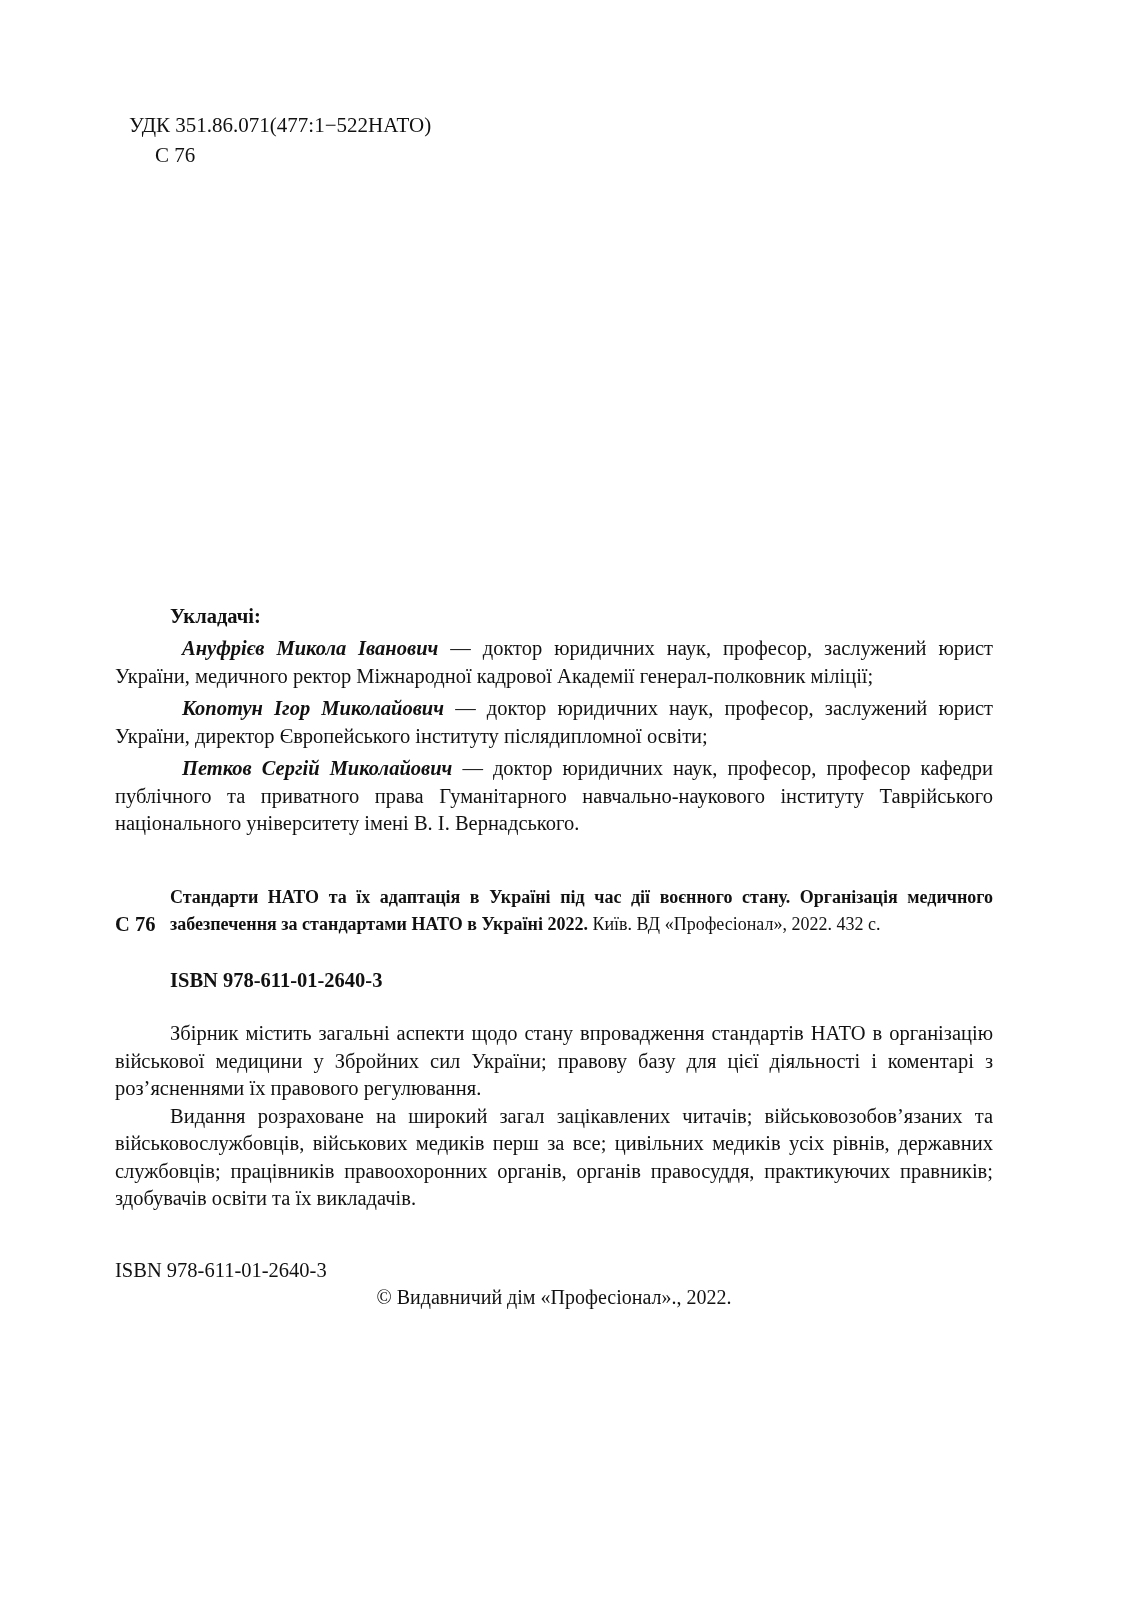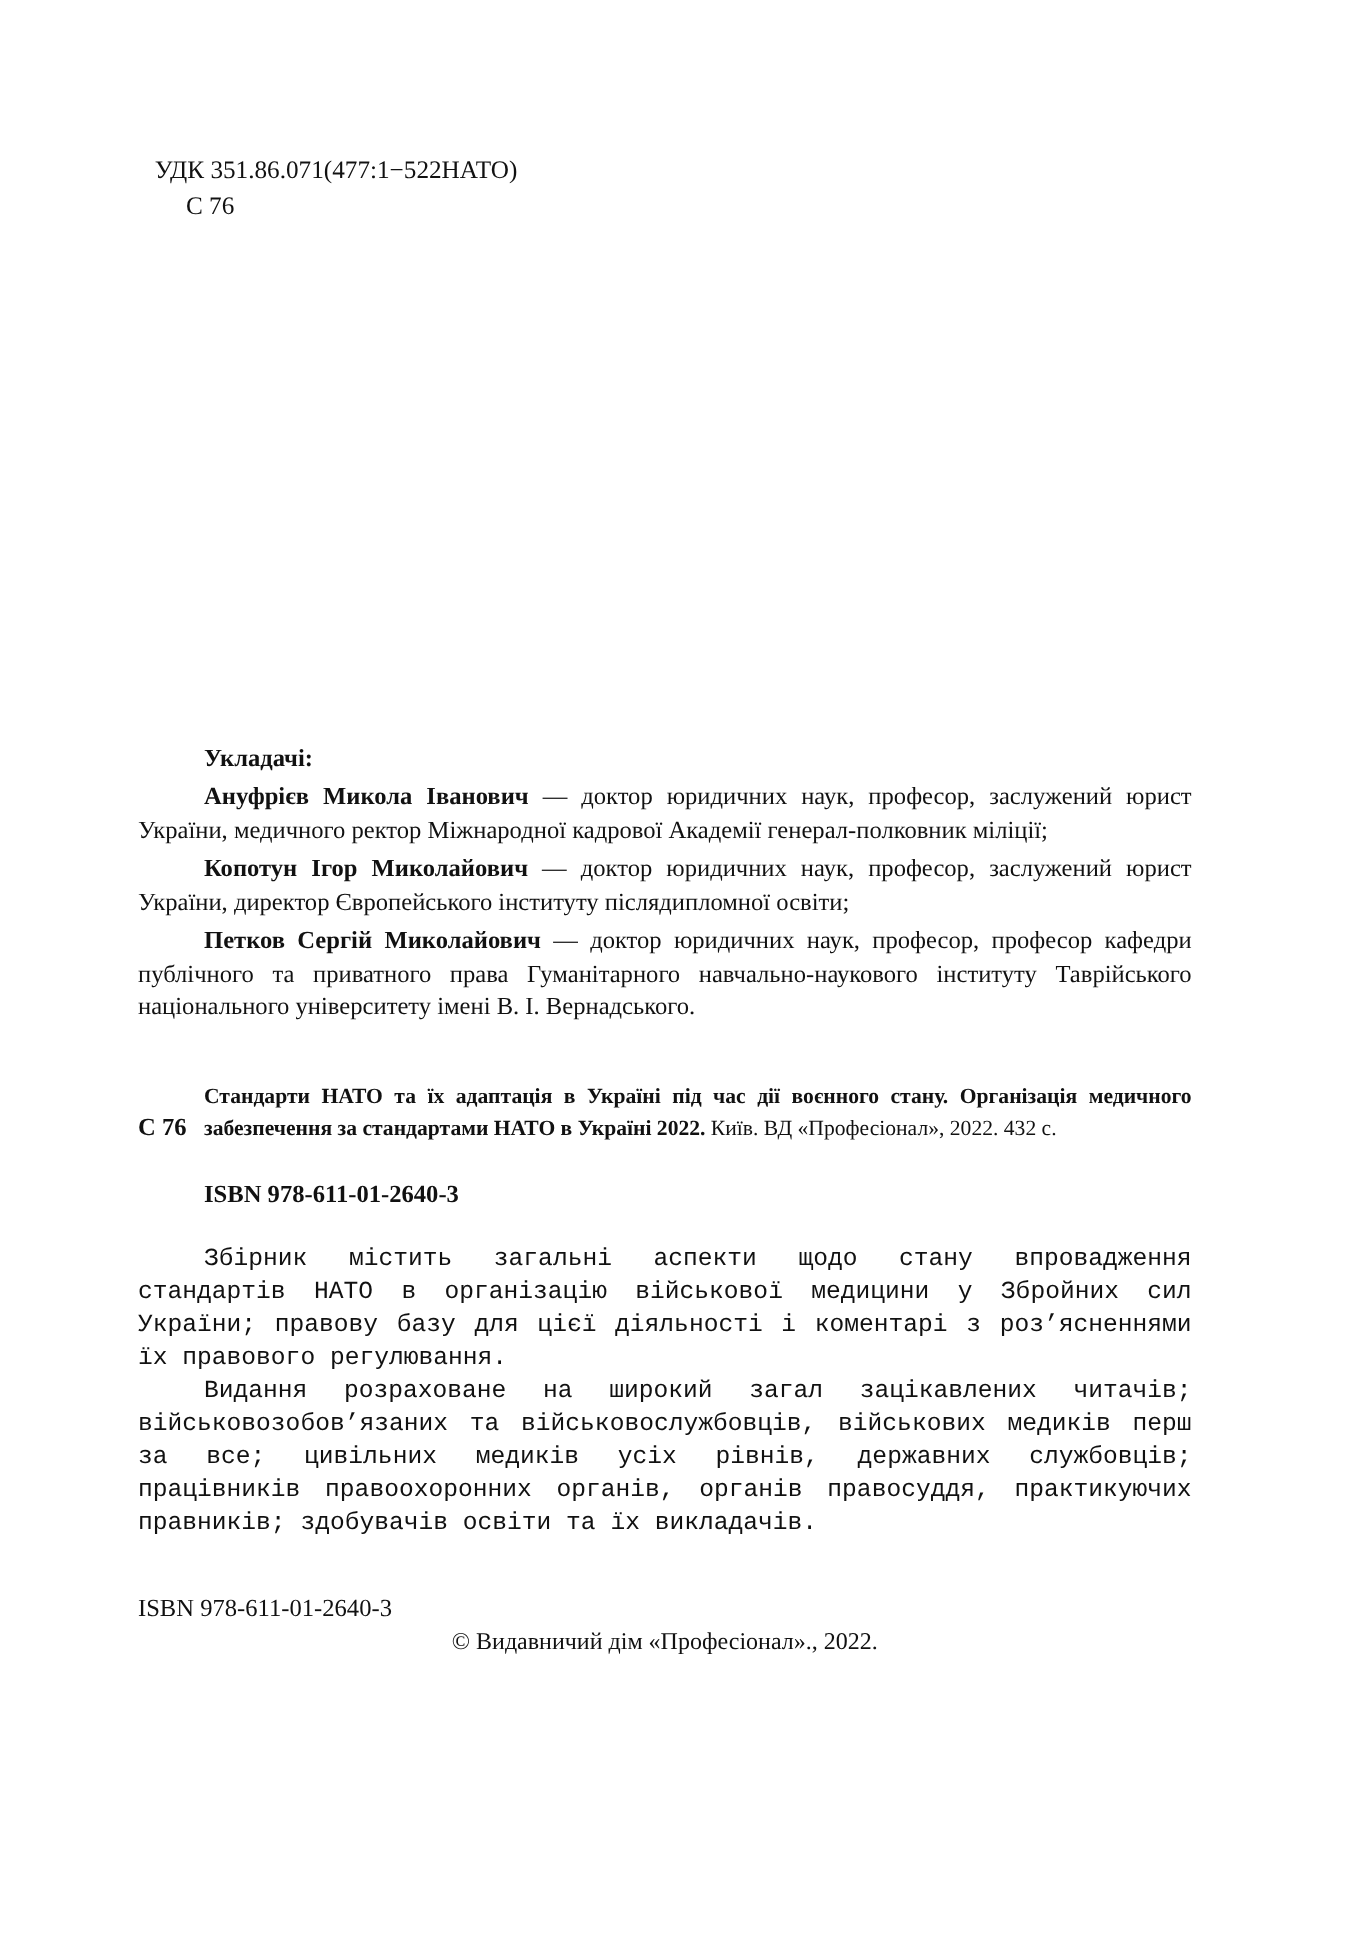--- a/index.html
+++ b/index.html
@@ -16,21 +16,21 @@
     overflow: hidden;
   }
   .page {
     position: absolute;
     inset: 0;
     background: #ffffff;
   }
   .content {
     position: absolute;
     left: 115px;
-    top: 16px;
+    top: 0;
     width: 878px;
   }
   .udk-block {
     margin-top: 110px;
     font-size: 21px;
     line-height: 30px;
   }
   .udk-line { margin-left: 14px; }
   .udk-code { margin-left: 40px; }
 
@@ -45,20 +45,22 @@
   p.entry {
     margin: 0;
     margin-top: 5px;
     font-size: 20.5px;
     line-height: 27.5px;
     text-align: justify;
     text-indent: 55px;
   }
   p.entry .name {
     font-weight: bold;
+    font-style: italic;
+    margin-left: 12px;
   }
 
   .catalog {
     position: relative;
     margin-top: 46px;
     padding-left: 55px;
   }
   .catalog-code {
     position: absolute;
     left: 0;
@@ -83,21 +85,20 @@
     line-height: 27.5px;
     font-weight: bold;
   }
 
   p.annot {
     margin: 0;
     font-size: 20.5px;
     line-height: 27.5px;
     text-align: justify;
     text-indent: 55px;
-    font-family: Liberation Mono, monospace;
   }
   p.annot.first { margin-top: 26px; }
 
   .footer-isbn {
     margin: 0;
     margin-top: 44px;
     font-size: 20.5px;
     line-height: 27.5px;
   }
   .footer-copy {

